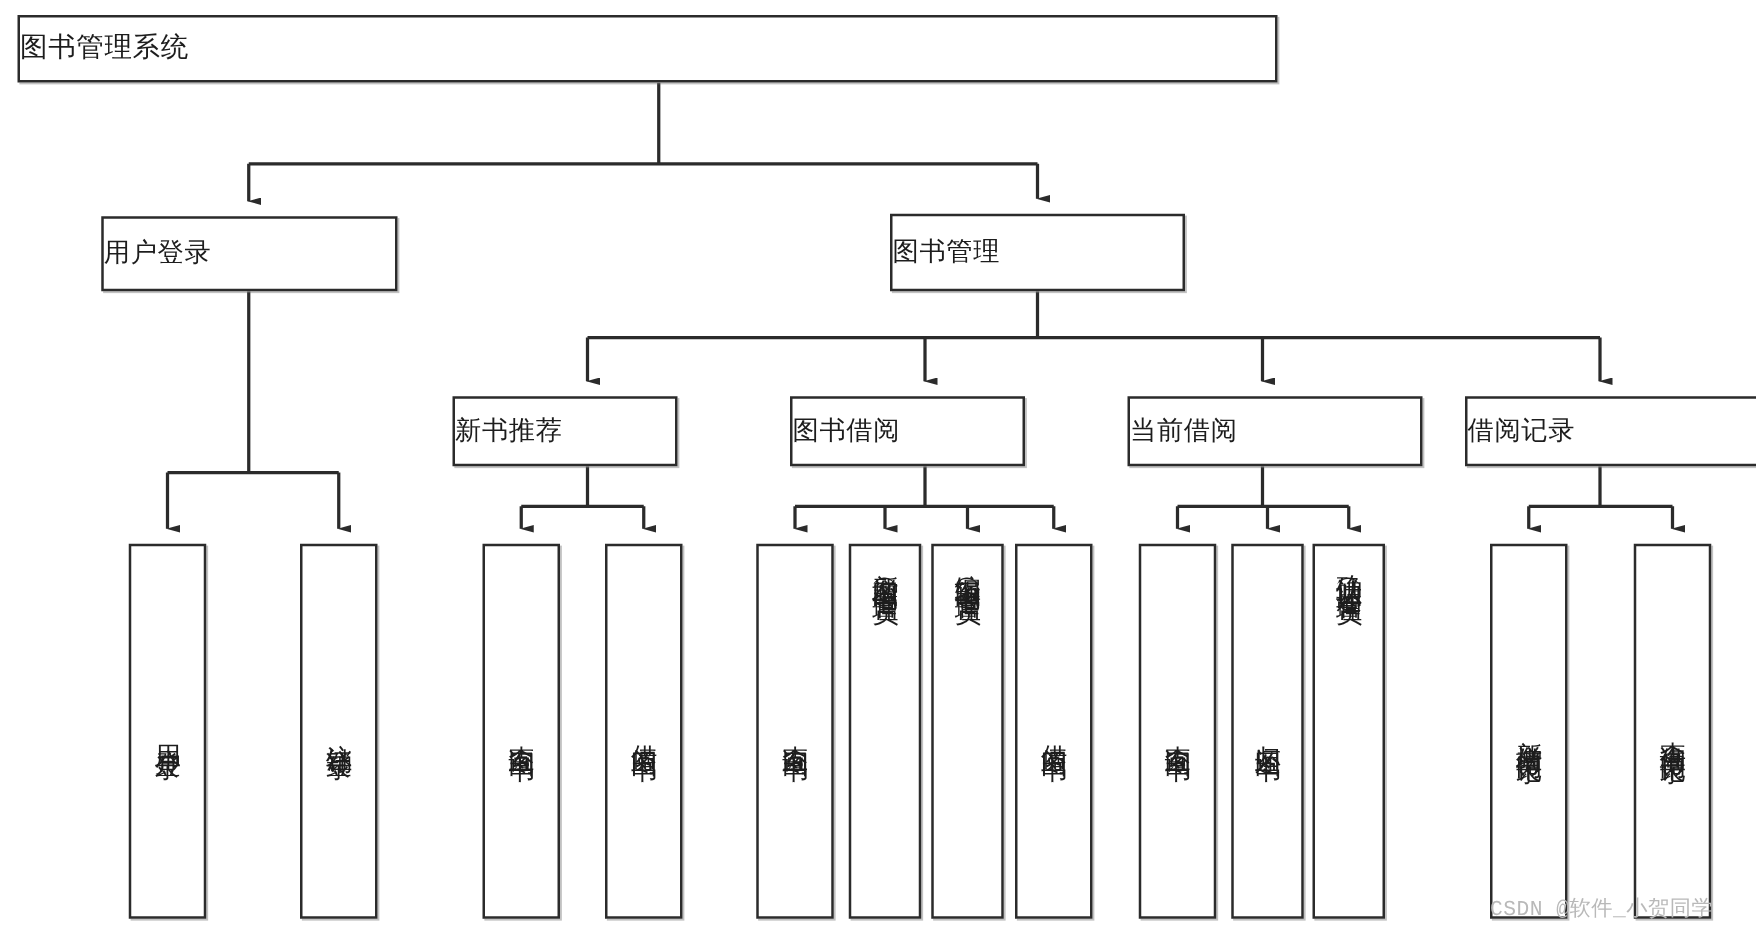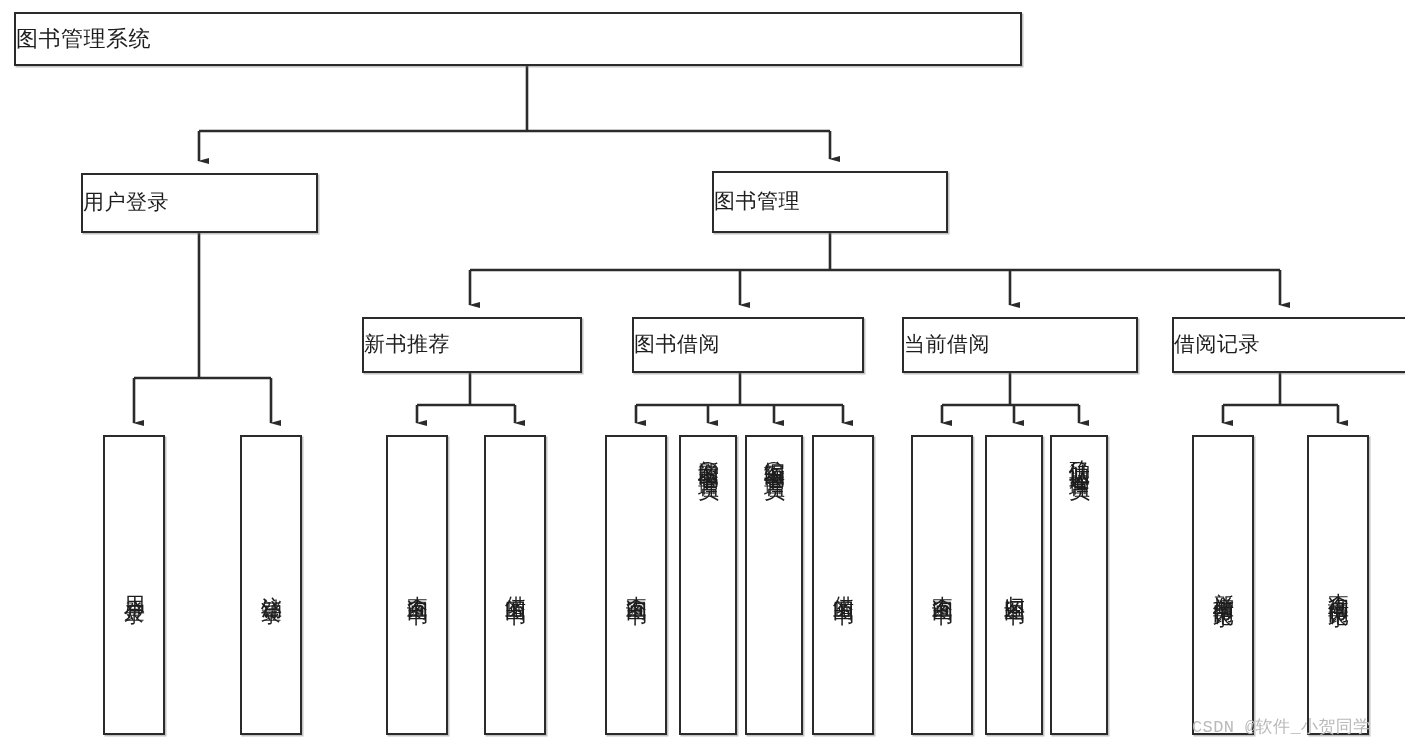--- a/index.html
+++ b/index.html
@@ -134,24 +134,24 @@
     <span class="label">图书管理系统</span>
   </div>
 
   <div class="node horiz" style="left:81px; top:173px; width:237px; height:60px;">
     <span class="label">用户登录</span>
   </div>
   <div class="node horiz" style="left:712px; top:171px; width:236px; height:62px;">
     <span class="label">图书管理</span>
   </div>
 
-  <div class="node horiz" style="left:362px; top:317px; width:220px; height:56px;">
+  <div class="node horiz" style="left:362px; top:317px; width:180px; height:56px;">
     <span class="label">新书推荐</span>
   </div>
-  <div class="node horiz" style="left:632px; top:317px; width:232px; height:56px;">
+  <div class="node horiz" style="left:632px; top:317px; width:188px; height:56px;">
     <span class="label">图书借阅</span>
   </div>
   <div class="node horiz" style="left:902px; top:317px; width:236px; height:56px;">
     <span class="label">当前借阅</span>
   </div>
   <div class="node horiz" style="left:1172px; top:317px; width:244px; height:56px;">
     <span class="label">借阅记录</span>
   </div>
 
   <div class="node vert mid" style="left:103px; top:435px; width:62px; height:300px;">

